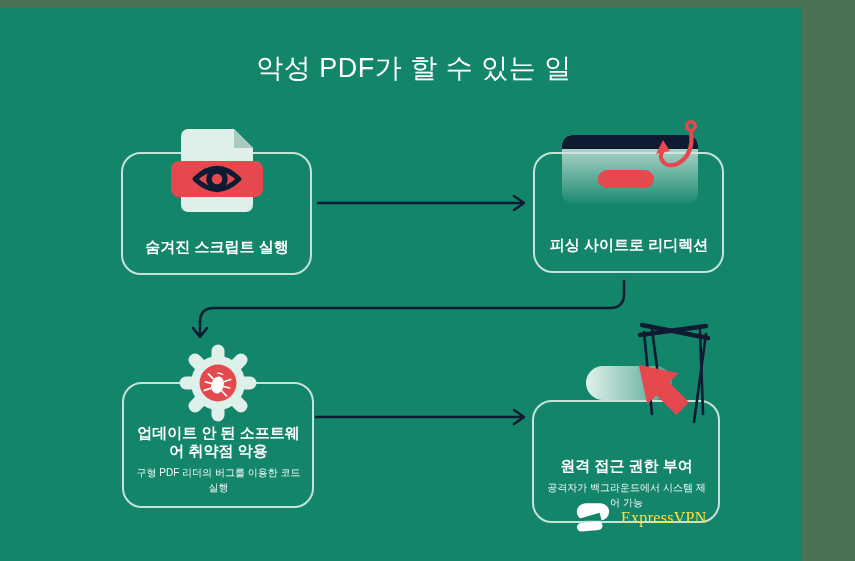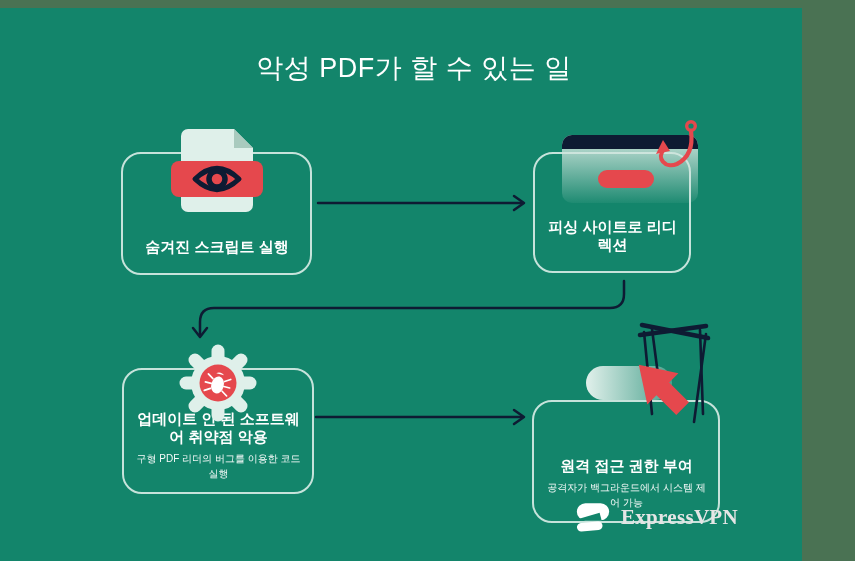--- a/index.html
+++ b/index.html
@@ -18,38 +18,38 @@
     letter-spacing:0.5px;
   }
   .card {
     position:absolute; box-sizing:border-box;
     border:2px solid rgba(223,240,234,0.88); border-radius:20px;
     color:#ffffff; text-align:center;
     display:flex; flex-direction:column; justify-content:flex-end;
     padding:0 8px 11px 9px;
   }
   .card1 { left:121px; top:152px; width:191px; height:123px; }
-  .card2 { left:533px; top:152px; width:158px; height:121px; }
-  .card3 { left:122px; top:368px; width:192px; height:126px; }
+  .card2 { left:533px; top:152px; width:191px; height:121px; }
+  .card3 { left:122px; top:382px; width:192px; height:126px; }
   .card4 { left:532px; top:360px; width:188px; height:123px;margin-top:40px; }
   .card-title { font-size:15px; font-weight:700; margin-bottom:5px; line-height:1.25; }
   .card-sub   { font-size:10px; line-height:1.45; opacity:0.96; }
   .icon { position:absolute; }
   .icon1 { left:170px; top:126px; width:96px;  height:90px; }
   .icon2 { left:556px; top:118px; width:148px; height:92px; }
   .icon3 { left:175px; top:342px; width:88px;  height:86px; }
   .icon4 { left:582px; top:320px; width:138px; height:110px; }
   .arrows { position:absolute; left:0; top:0; width:855px; height:561px; pointer-events:none; }
   .brand {
     position:absolute; left:574px; top:501px;
     display:flex; align-items:center; gap:9px;
   }
   .brand-text {
-    color:#e5e5e5; font-family:"Liberation Serif", serif;
-    font-size:21px; font-weight:700; letter-spacing:0.3px;
+    color:#fde047; font-family:"Liberation Serif", serif;
+    font-size:16px; font-weight:400; letter-spacing:0.3px;
   }
 </style>
 </head>
 <body>
 
 <div class="canvas">
   <div class="panel"></div>
 
   <div class="main-title">악성 PDF가 할 수 있는 일</div>
 

